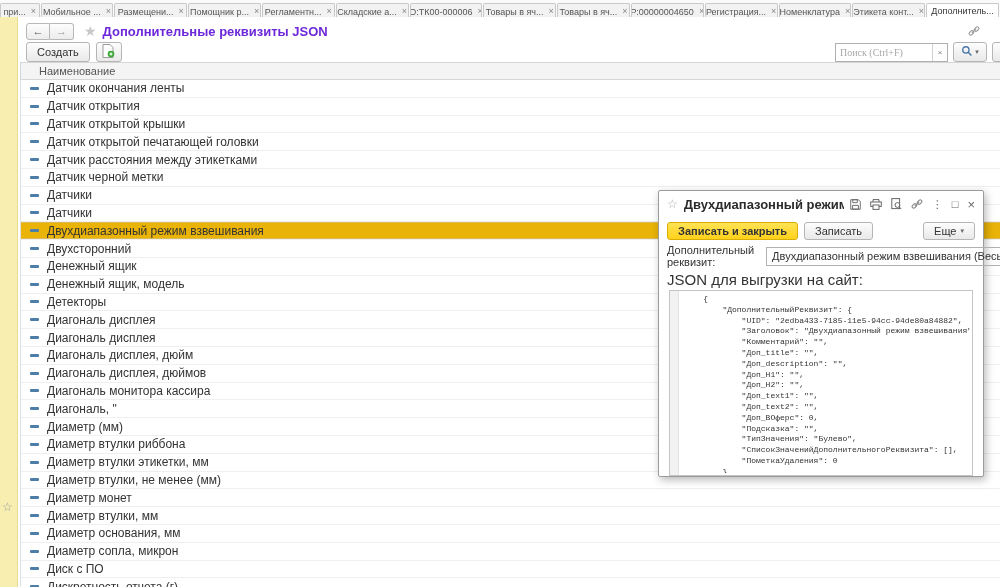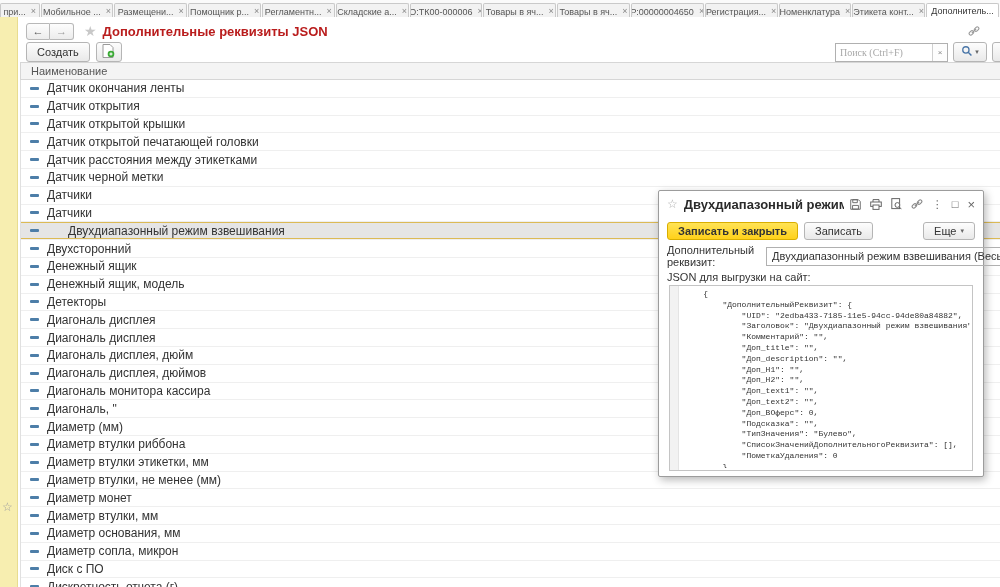--- a/index.html
+++ b/index.html
@@ -25,63 +25,63 @@
   
   .content { position: absolute; top: 17px; left: 18px; right: 0; bottom: 0; background: #fff; }
 
   .nav-row { position: absolute; top: 4px; left: 8px; right: 8px; height: 20px;
     display: flex; align-items: center; }
   .nav-btn { width: 24px; height: 17px; font-size: 11px; color: #555; text-align: center; line-height: 15px;
     background: linear-gradient(#fdfdfd, #ececec); border: 1px solid #b8b8b8; cursor: pointer; }
   .nav-btn.back { border-radius: 3px 0 0 3px; }
   .nav-btn.fwd { border-radius: 0 3px 3px 0; border-left: none; color: #9a9a9a; }
   .title-star { margin: 0 6px 0 10px; font-size: 14px; color: #c8c8c8; }
-  .page-title { font-size: 13px; font-weight: bold; color: #b91c1c; }
+  .page-title { font-size: 13px; font-weight: bold; color: #6d28d9; }
   .page-link-icon { position: absolute; right: 12px; top: 2px; cursor: pointer; }
 
   .cmd-row { position: absolute; top: 25px; left: 8px; height: 20px; display: flex; gap: 6px; }
   .btn { font-size: 11px; color: #333; padding: 2px 10px; background: linear-gradient(#fdfdfd, #e9e9e9);
     border: 1px solid #b5b5b5; border-radius: 3px; cursor: pointer; font-family: "Liberation Sans", sans-serif; }
   .icon-btn { width: 26px; display: flex; align-items: center; justify-content: center; padding: 1px 4px; }
 
   .search-group { position: absolute; top: 25px; right: -38px; height: 20px; display: flex; gap: 5px; align-items: center; }
   .search-box { display: flex; align-items: stretch; border: 1px solid #b0b0b0; background: #fff; height: 19px; }
   .search-input { width: 96px; border: none; outline: none; font-size: 10px; color: #555; padding: 0 4px;
     font-family: Liberation Serif, serif; }
   .search-input::placeholder { color: #a8a8a8; }
   .search-clear { width: 15px; border-left: 1px solid #d0d0d0; font-size: 8px; color: #888;
     display: flex; align-items: center; justify-content: center; cursor: pointer; background: #fdfdfd; }
   .search-btn { width: 34px; height: 20px; display: flex; align-items: center; justify-content: center; gap: 2px; }
   .caret { font-size: 7px; color: #666; }
   .more-top-btn { width: 46px; height: 20px; }
 
   .table-header { position: absolute; top: 45px; left: 2px; right: 0; height: 18px;
     background: #f4f4f4; border-top: 1px solid #d6d6d6; border-bottom: 1px solid #d6d6d6;
-    border-left: 1px solid #d6d6d6; font-size: 11px; color: #555; display: flex; align-items: center; padding-left: 10px; }
+    border-left: 1px solid #d6d6d6; font-size: 11px; color: #555; display: flex; align-items: center; padding-left: 18px; }
   .list-body { position: absolute; top: 63px; left: 2px; right: 0; bottom: 0; border-left: 1px solid #e0e0e0; overflow: hidden; }
   .row { height: 17.8px; display: flex; align-items: center; border-bottom: 1px solid #efefef;
     font-size: 12px; color: #333; cursor: pointer; }
   .row .dash { width: 9px; height: 3px; background: #4d7ea8; border-radius: 1px; margin: 0 8px 0 9px; flex: 0 0 auto; }
-  .row.selected { background: #e5e5e5; box-shadow: inset 0 1px 0 #dcba55, inset 0 -1px 0 #dcba55; gap: 21px; }
+  .row.selected { background: #eab308; box-shadow: inset 0 1px 0 #dcba55, inset 0 -1px 0 #dcba55; }
 
   
   .dialog { position: absolute; left: 658px; top: 190px; width: 326px; height: 287px; background: #fff;
     border: 1px solid #9c9c9c; border-radius: 2px; box-shadow: 2px 3px 9px rgba(0,0,0,0.28); z-index: 10; }
   .dlg-titlebar { height: 26px; display: flex; align-items: center; padding: 0 8px; gap: 6px; }
   .dlg-star { font-size: 12px; color: #b0b0b0; cursor: pointer; }
   .dlg-title { font-size: 13px; font-weight: bold; color: #2b2b2b; white-space: nowrap; overflow: hidden; flex: 1; }
   .dlg-icons { display: flex; align-items: center; gap: 9px; color: #666; }
   .dlg-icons .ic { cursor: pointer; display: flex; align-items: center; font-size: 11px; line-height: 1; color: #666; }
   .dlg-cmdbar { height: 27px; display: flex; align-items: center; gap: 6px; padding: 0 8px; }
   .btn-primary { background: linear-gradient(#ffe355, #ffd11a); border: 1px solid #d9ae00; font-weight: bold; }
   .dlg-more { margin-left: auto; display: flex; align-items: center; gap: 4px; }
   .dlg-field-row { height: 24px; display: flex; align-items: center; padding: 0 8px; gap: 12px; font-size: 11px; color: #333; }
   .field-box { flex: 1; height: 19px; border: 1px solid #b0b0b0; display: flex; align-items: center; }
   .field-value { flex: 1; padding: 0 5px; font-size: 11px; color: #333; white-space: nowrap; overflow: hidden; }
-  .dlg-json-label { padding: 3px 8px 2px; font-size: 11px; color: #333; }
+  .dlg-json-label { padding: 3px 8px 2px; font-size: 15px; color: #333; }
   .json-box { position: relative; margin: 0 10px; height: 186px; border: 1px solid #c4c4c4; background: #fff; overflow: hidden; }
   .json-gutter { position: absolute; left: 0; top: 0; bottom: 0; width: 9px; background: #f2f2f2; border-right: 1px solid #e4e4e4; }
   .json-text { position: absolute; left: 14px; top: 3px; right: 2px; bottom: 2px;
     font-family: "Liberation Mono", "DejaVu Sans Mono", monospace; font-size: 8px; line-height: 10.8px;
     color: #333; white-space: pre; overflow: hidden; }
 </style>
 </head>
 <body>
 
 <div>

